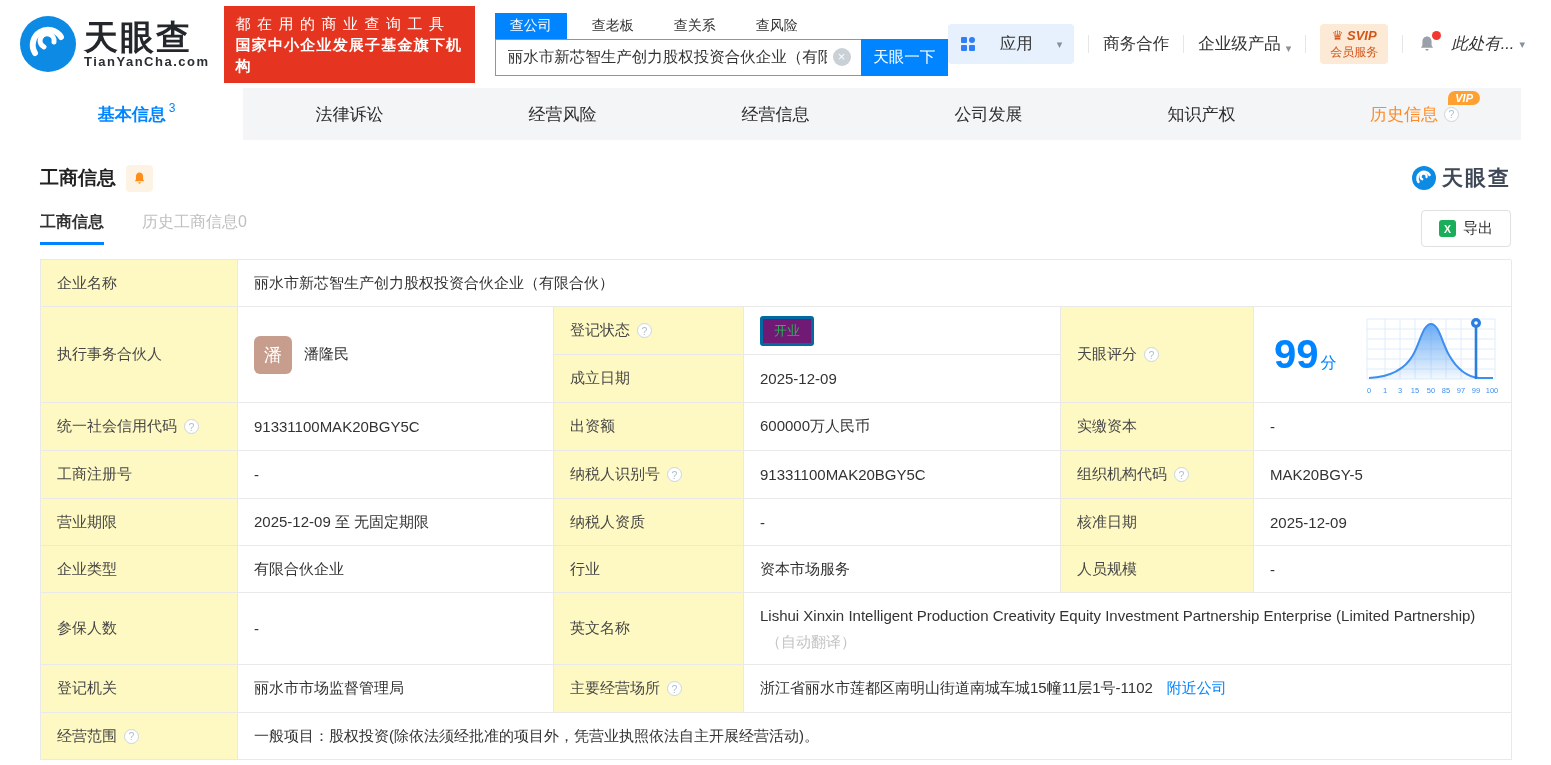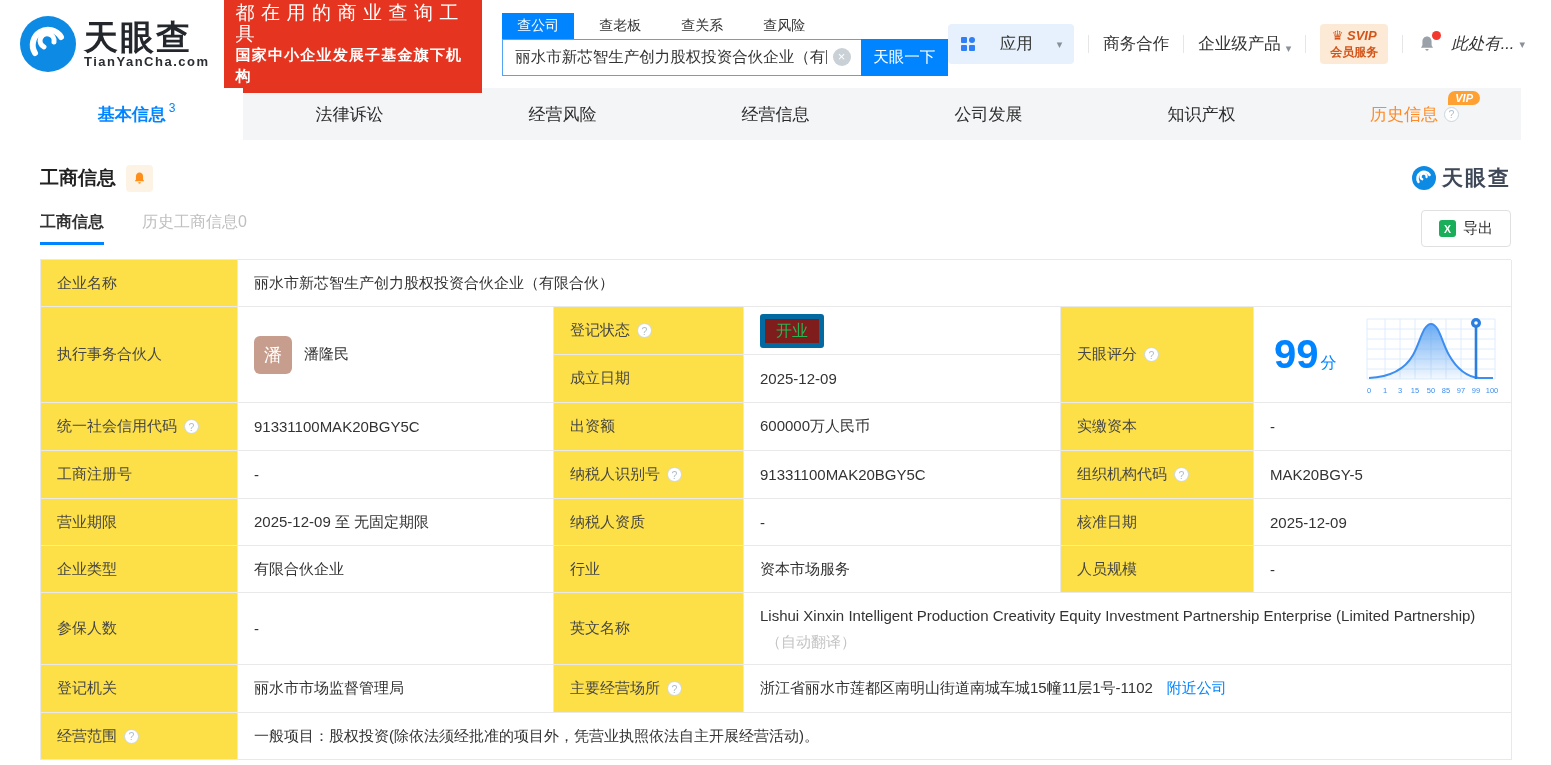--- a/index.html
+++ b/index.html
@@ -7,21 +7,21 @@
     width: 1551px; height: 765px; overflow: hidden;
     font-family: "Liberation Sans", "DejaVu Sans", sans-serif;
     color: #333; background: #fff; font-size: 15px;
   }
   
   .header { height: 88px; display: flex; align-items: center; padding: 0 26px 0 20px; background: #fff; }
   .logo { display: flex; align-items: center; gap: 8px; cursor: pointer; }
   .logo-brand { font-size: 34px; font-weight: bold; color: #23262b; letter-spacing: 2px; line-height: 34px; }
   .logo-domain { font-size: 13px; font-weight: bold; color: #2a2e33; letter-spacing: 1.5px; }
   .slogan { margin-left: 14px; background: #e5341f; color: #fff; padding: 7px 12px; line-height: 21px; }
-  .slogan .l1 { font-size: 19px; letter-spacing: 6.5px; }
+  .slogan .l1 { font-size: 15px; letter-spacing: 6.5px; }
   .slogan .l2 { font-size: 15px; letter-spacing: 1.2px; font-weight: bold; }
   .search-area { margin-left: 20px; width: 484px; }
   .search-tabs { display: flex; align-items: center; }
   .stab { font-size: 14px; padding: 4px 15px; color: #333; cursor: pointer; }
   .stab.active { background: #0084ff; color: #fff; }
   .stab + .stab { margin-left: 10px; }
   .search-row { display: flex; height: 37px; }
   .search-input-wrap { position: relative; flex: 1; }
   .search-input-wrap input {
     width: 100%; height: 100%; border: 1px solid #53a4f3; border-right: none;
@@ -36,21 +36,21 @@
     width: 87px; background: #0084ff; color: #fff; border: none; font-size: 15.5px; cursor: pointer;
     font-family: Liberation Sans, sans-serif;
   }
   .hnav { margin-left: auto; display: flex; align-items: center; gap: 14px; font-size: 16.5px; color: #333; white-space: nowrap; }
   .apps-btn { display: flex; align-items: center; gap: 24px; background: #e6f1fd; padding: 9px 12px; border-radius: 4px; cursor: pointer; }
   .caret { font-size: 11px; color: #8a9099; }
   .vdiv { width: 1px; height: 18px; background: #e6e6e6; }
   .hnav a { color: #333; text-decoration: none; cursor: pointer; display: flex; align-items: flex-end; gap: 5px; }
   .svip { background: #fcead7; border-radius: 4px; padding: 4px 10px; text-align: center; cursor: pointer; line-height: 16px; }
   .svip .top { color: #d35418; font-weight: bold; font-style: italic; font-size: 13px; }
-  .svip .bot { color: #d35418; font-size: 12px; font-weight: bold; text-align: center; }
+  .svip .bot { color: #d35418; font-size: 12px; font-weight: normal; text-align: center; }
   .bell-wrap { position: relative; cursor: pointer; display: flex; align-items: center; }
   .bell-dot { position: absolute; top: -3px; right: -4px; width: 9px; height: 9px; background: #f3392f; border-radius: 50%; }
   .user-menu { display: flex; align-items: center; gap: 5px; cursor: pointer; font-style: italic; }
   
   .main-tabs { margin: 0 30px; height: 52px; background: #f4f5f7; display: flex; }
   .mtab { flex: 1; display: flex; align-items: center; justify-content: center; font-size: 17px; color: #2b2b2b; cursor: pointer; position: relative; }
   .mtab.active { background: #fff; color: #0084ff; font-weight: bold; }
   .mtab.active sup { font-size: 12px; font-weight: normal; margin-left: 3px; position: relative; top: -6px; }
   .mtab.history { color: #ff8a26; }
   .vip-ribbon {
@@ -82,24 +82,24 @@
   }
   .xls-icon { width: 17px; height: 17px; background: #1aad5a; border-radius: 3px; color: #fff; font-size: 10.5px; font-weight: bold; display: flex; align-items: center; justify-content: center; }
   
   .info-table {
     margin-top: 12px; display: grid; width: 1471px;
     grid-template-columns: 197px 316px 190px 317px 193px 258px;
     grid-template-rows: 47px 48px 48px 48px 48px 47px 47px 72px 48px 47px;
     border-top: 1px solid #e9e9e9; border-left: 1px solid #e9e9e9;
   }
   .cell { border-right: 1px solid #e9e9e9; border-bottom: 1px solid #e9e9e9; padding: 0 16px; display: flex; align-items: center; font-size: 15px; }
-  .cell.lb { background: #fde047; color: #474747; gap: 7px; }
+  .cell.lb { background: #fef9c3; color: #474747; gap: 7px; }
   .cell.vl { background: #fff; color: #333; }
   .cell.wrap { line-height: 26px; flex-wrap: wrap; align-content: center; }
-  .status-badge { display: inline-block; padding: 3px 11px; font-size: 16px; color: #28b450; background: #7f1d1d; border: 5px solid #0369a1; border-radius: 3px; line-height: 18px; }
+  .status-badge { display: inline-block; padding: 3px 11px; font-size: 13px; color: #28b450; background: #701a75; border: 3px solid #0369a1; border-radius: 3px; line-height: 18px; }
   .avatar { width: 38px; height: 38px; border-radius: 6px; background: #c79e8e; color: #fff; font-size: 18px; display: flex; align-items: center; justify-content: center; margin-right: 12px; flex: none; }
   .score-cell { justify-content: space-between; padding: 0 12px 0 20px; }
   .score-num { color: #0084ff; white-space: nowrap; text-align: right; }
   .score-big { font-size: 40px; font-weight: bold; }
   .score-unit { font-size: 16px; margin-left: 2px; }
   .near-link { color: #0084ff; margin-left: 14px; cursor: pointer; white-space: nowrap; }
   .auto-note { color: #c3c3c3; margin-left: 6px; }
 </style>
 </head>
 <body>

